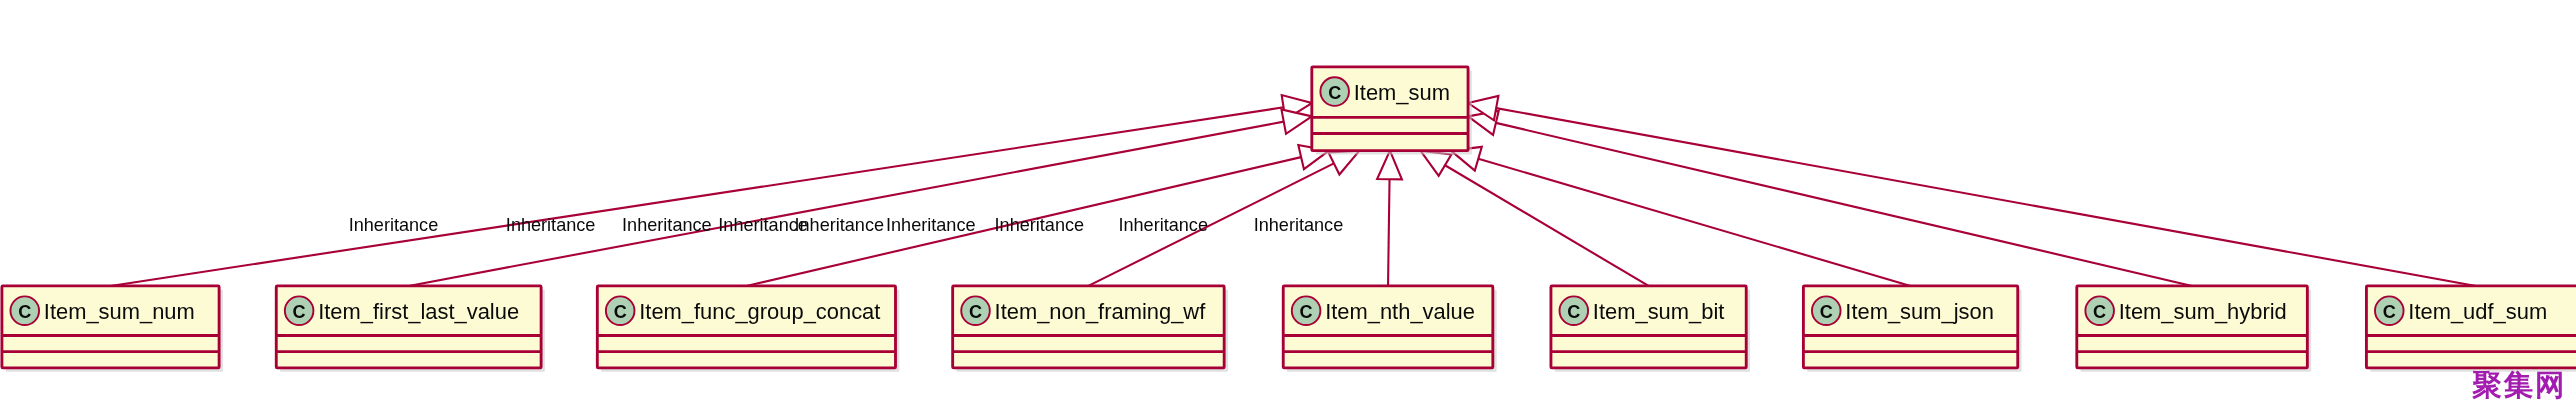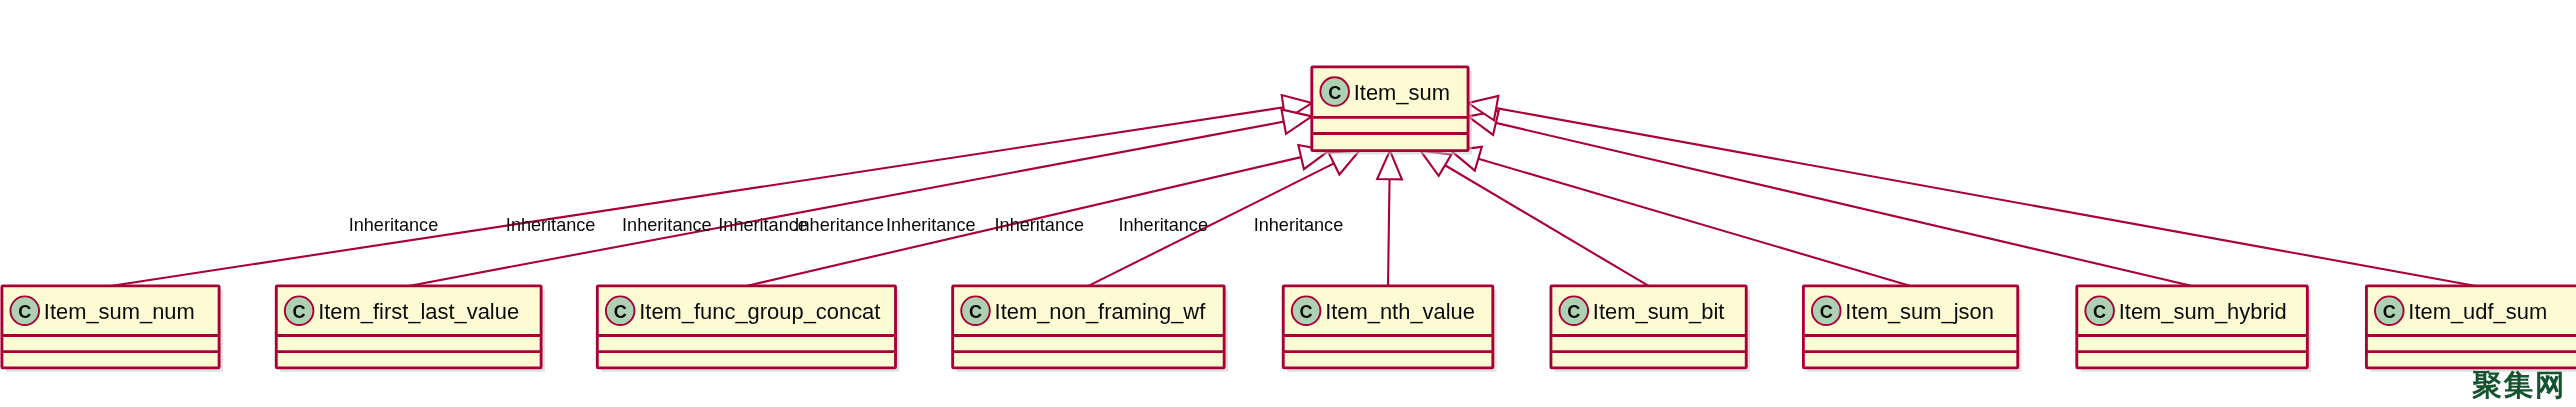--- a/index.html
+++ b/index.html
@@ -76,21 +76,21 @@
     fill: #c8c8c8;
     opacity: 0.55;
   }
   .watermark-text {
     position: absolute;
     right: 9.5px;
     bottom: 1.9px;
     font-family: Liberation Serif, serif;
     font-size: 29.5px;
     font-weight: bold;
-    color: #14532d;
+    color: #a21caf;
     letter-spacing: 1.9px;
     white-space: nowrap;
     text-shadow: 1px 1px 0 rgba(255,255,255,0.5);
   }
 </style>
 </head>
 <body>
 
 <div id="diagram-root">
 

